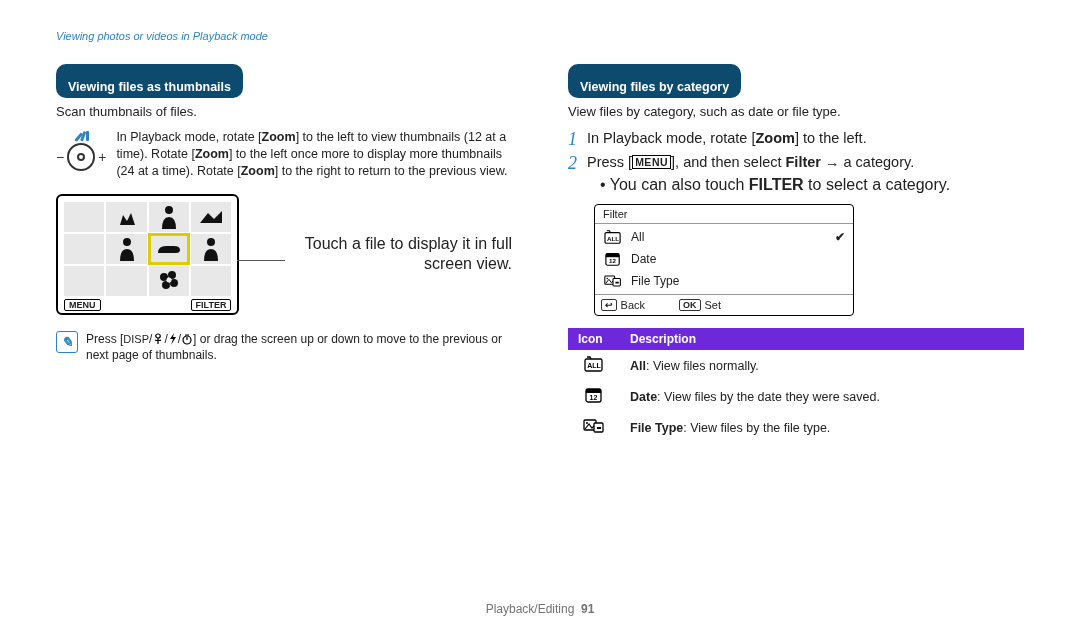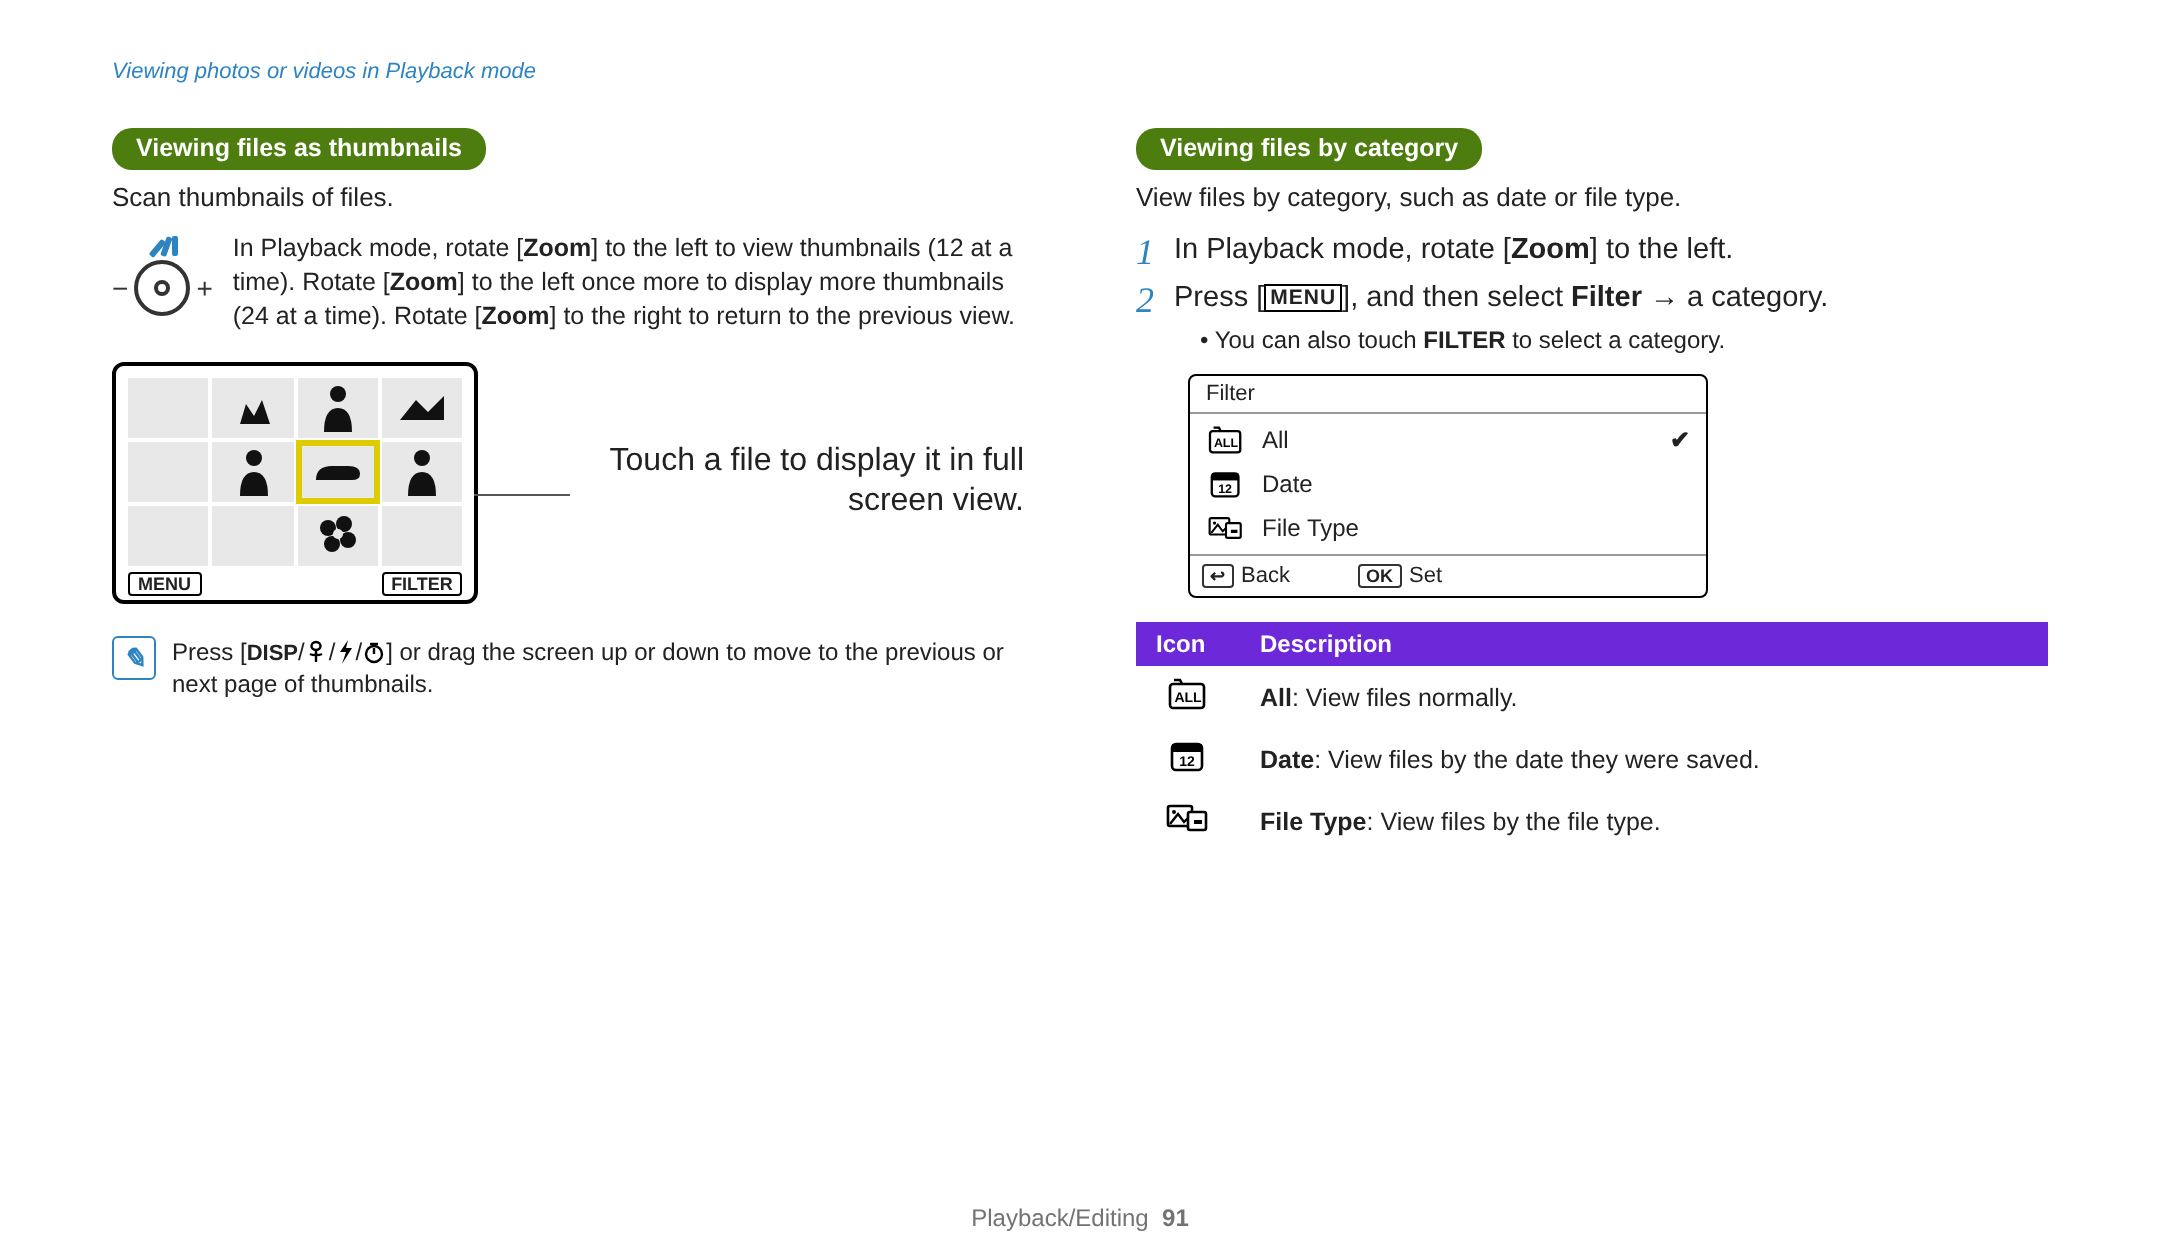--- a/index.html
+++ b/index.html
@@ -21,25 +21,25 @@
   .chapter-title {
     color: #2e84c1;
     font-size: 11px;
     font-style: italic;
     margin-bottom: 22px;
   }
   .columns { display: flex; gap: 56px; }
   .col { flex: 1; }
   .section-pill {
     display: inline-block;
-    background: #4d7c0f;
+    background: #0c4a6e;
     color: #fff;
     font-weight: 600;
     font-size: 12.5px;
-    padding: 3px 12px 4px 12px;
+    padding: 16px 12px 4px 12px;
     border-radius: 10px;
     margin-bottom: 6px;
   }
   .intro-line { margin-bottom: 10px; }
   .zoom-block { display: flex; align-items: flex-start; gap: 10px; margin-bottom: 14px; }
   .zoom-icon-wrap { flex: 0 0 auto; display:flex; flex-direction:column; align-items:center; padding-top:2px; }
   .lines { display:flex; gap:3px; margin-bottom:2px; }
   .line-dash { width:3px; height:10px; background:#2e84c1; border-radius:1px; transform:rotate(20deg); transform-origin:bottom center; }
   .line-dash:nth-child(1){ transform:rotate(40deg); }
   .line-dash:nth-child(3){ transform:rotate(0deg); }
@@ -68,29 +68,29 @@
   .line-to-callout { width:48px; height:1px; background:#555; position:absolute; right:-48px; top:55%; }
   .callout { font-size:16px; line-height:1.3; padding-top:40px;text-align:right; }
 
   .note-row { display:flex; gap:8px; align-items:flex-start; }
   .note-icon {
     width:22px; height:22px; border:1px solid #2e84c1; border-radius:3px;
     color:#2e84c1; display:flex; align-items:center; justify-content:center;
     font-style:italic; font-weight:700; font-size:14px; flex:0 0 auto;
   }
   .note-text { font-size:12px; line-height:1.35; }
-  .mono { font-family: Arial, sans-serif; font-weight:700; font-size:11px; }
+  .mono { font-family: Arial, sans-serif; font-weight:400; font-size:11px; }
   .icon-inline { display:inline-flex; vertical-align:middle; }
 
   
   .step { display:flex; gap:10px; margin: 4px 0 4px 0; font-size:14.5px; align-items:flex-start; }
   .step-num { color:#2e84c1; font-style:italic; font-size:18px; font-family: Georgia, serif; line-height:1; padding-top:1px; }
   .step-text { line-height:1.35; }
   .menu-pill { display:inline-block; border:1px solid #000; padding: 0 2px; font-weight:700; font-size:10.5px; line-height:12px; vertical-align:1px; letter-spacing:.5px; }
-  .bullet-sub { margin-left: 32px; font-size: 12px; }
+  .bullet-sub { margin-left: 32px; font-size: 16px; }
   .bullet-sub::before { content:"• "; }
 
   .menu-screen {
     margin: 10px 0 12px 26px;
     width: 260px;
     border:1.5px solid #000; border-radius:4px;
     background:#fff;
   }
   .menu-title { font-size:11px; padding:3px 8px; border-bottom:1px solid #999; }
   .menu-list { padding: 2px 6px; }

